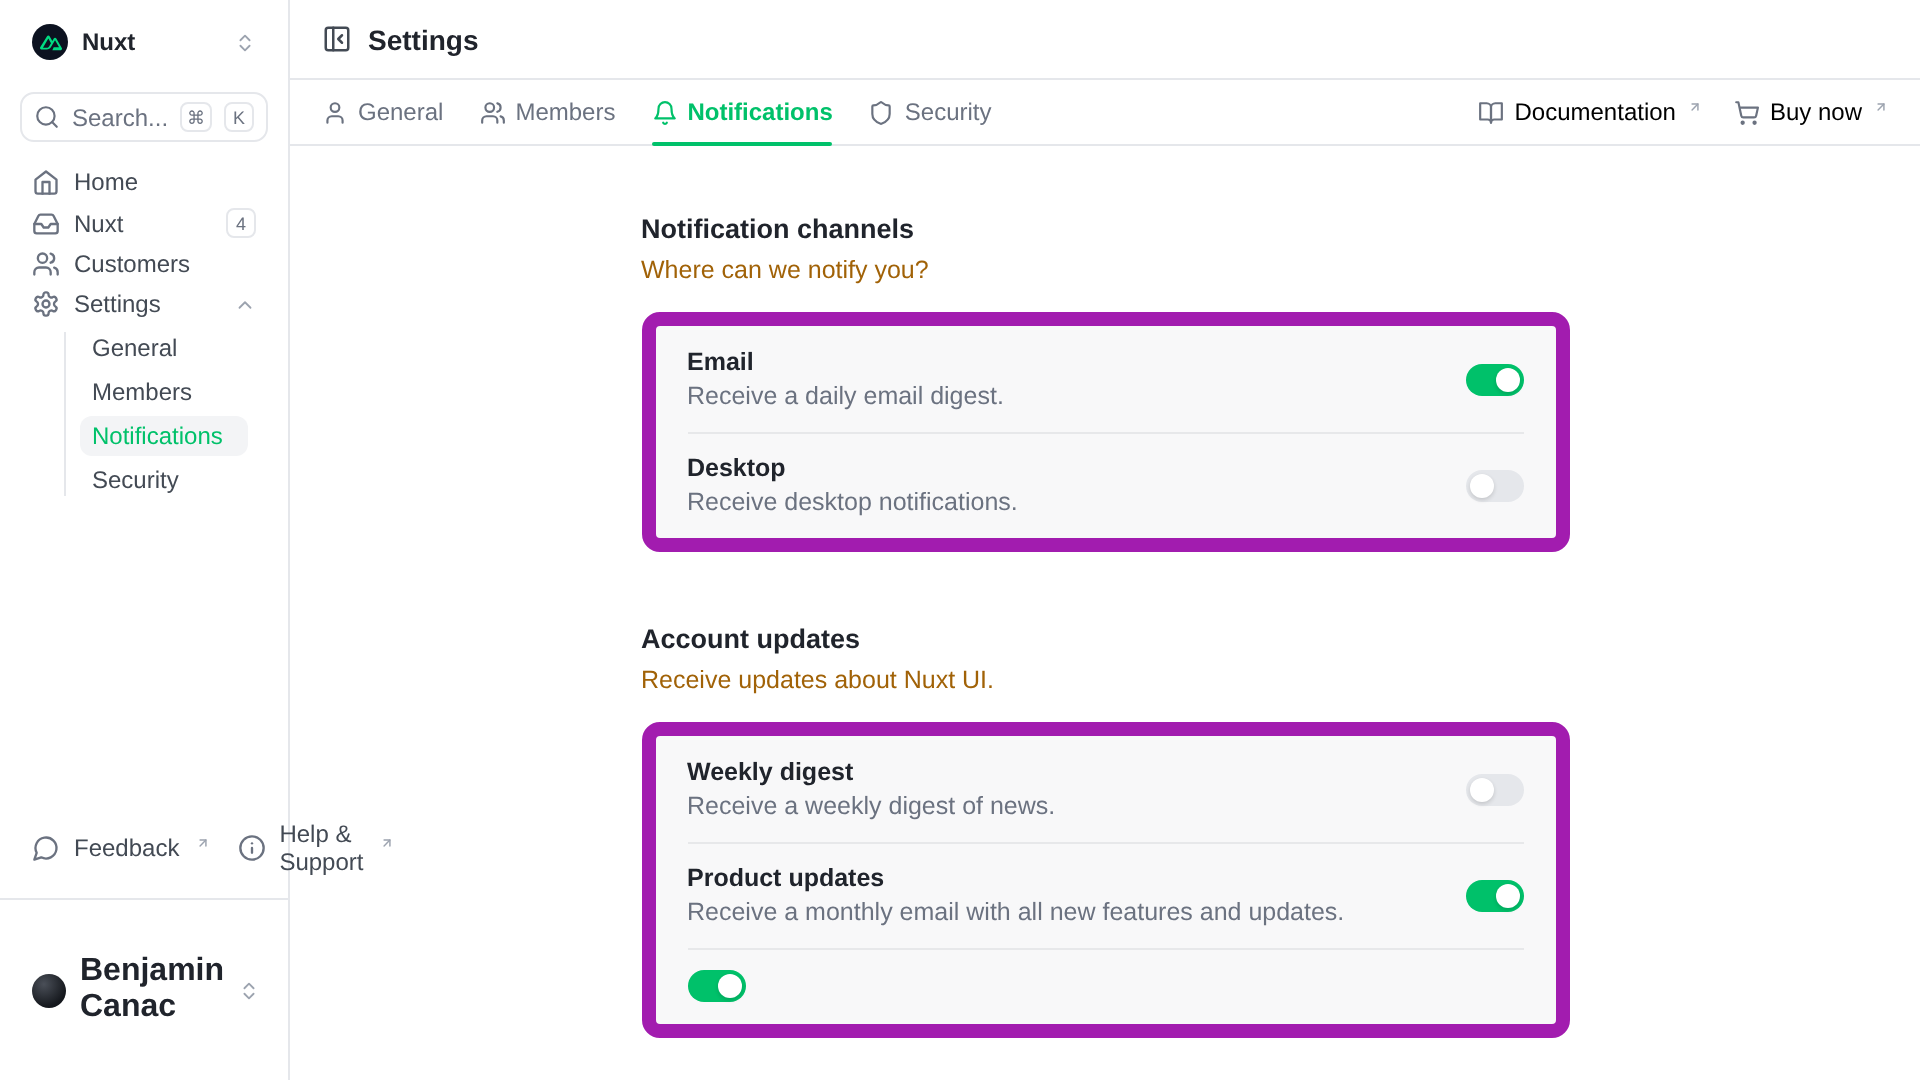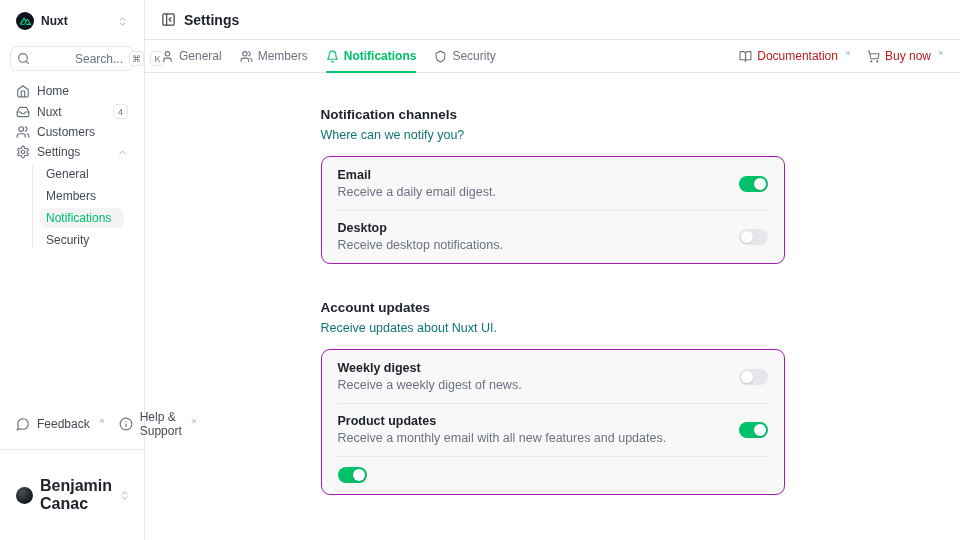--- a/index.html
+++ b/index.html
@@ -12,21 +12,21 @@
     display:flex; flex-direction:column; padding:8px 0 8px; }
   .team-switcher { display:flex; align-items:center; gap:7px; margin:0 10px; padding:4px 6px;
     border-radius:6px; cursor:pointer; }
   .team-logo { width:18px; height:18px; border-radius:50%; background:#0c1220; display:flex;
     align-items:center; justify-content:center; flex-shrink:0; }
   .team-logo svg { width:11px; height:11px; }
   .team-name { font-size:12px; font-weight:700; flex:1; }
   .updown { color:#9ca3af; }
   .search-box { display:flex; align-items:center; gap:6px; margin:12px 10px 10px;
     border:1px solid #e5e7eb; border-radius:7px; padding:4px 6px; height:25px; background:#fff; cursor:text; }
-  .search-box .ph { flex:1; font-size:12px; color:#6b7280;margin-left:39px; }
+  .search-box .ph { flex:1; font-size:12px; color:#6b7280; }
   kbd { font-family:"Liberation Sans",sans-serif; font-size:9px; color:#6b7280; background:#fff;
     border:1px solid #e5e7eb; border-radius:4px; padding:1px 3px; min-width:15px; height:15px;
     display:inline-flex; align-items:center; justify-content:center; }
   .nav { padding:0 10px; display:flex; flex-direction:column; gap:0; }
   .nav-item { display:flex; align-items:center; gap:7px; padding:3px 6px; border-radius:6px;
     font-size:12px; color:#434a54; cursor:pointer; }
   .nav-item .ico { color:#6b7280; display:flex; }
   .nav-item .lbl { flex:1; }
   .badge { font-size:9px; color:#6b7280; border:1px solid #e5e7eb; border-radius:4px;
     min-width:15px; height:15px; display:inline-flex; align-items:center; justify-content:center; background:#fff; }
@@ -52,29 +52,29 @@
   .page-title { font-size:14px; font-weight:700; }
   .tabbar { height:33px; display:flex; align-items:center; padding:0 16px;
     border-bottom:1px solid #e5e7eb; gap:18px; }
   .tab { display:flex; align-items:center; gap:5px; font-size:12px; color:#6b7280;
     height:100%; position:relative; cursor:pointer; }
   .tab.active { color:#00c16a; font-weight:600; }
   .tab.active::after { content:""; position:absolute; left:0; right:0; bottom:-1px; height:2px;
     background:#00c16a; border-radius:2px; }
   .tab .ico { display:flex; }
   .tab-links { margin-left:auto; display:flex; gap:16px; }
-  .tab-link { display:flex; align-items:center; gap:5px; font-size:12px; color:#b91c1c; cursor:pointer; }
+  .tab-link { display:flex; align-items:center; gap:5px; font-size:12px; color:#000000; cursor:pointer; }
   .tab-link .ico { color:#6b7280; display:flex; }
 
   .content { flex:1; overflow:hidden; padding-top:34px; }
   .col { width:464px; margin:0 auto; }
   .section + .section { margin-top:36px; }
   .sec-title { font-size:13.5px; font-weight:700; }
-  .sec-desc { font-size:12.5px; color:#0f766e; margin-top:6px; }
-  .card { margin-top:14px; background:#f8f8f9; border:1px solid #a21caf; border-radius:9px; }
+  .sec-desc { font-size:12.5px; color:#a16207; margin-top:6px; }
+  .card { margin-top:14px; background:#f8f8f9; border:7px solid #a21caf; border-radius:9px; }
   .card-row { position:relative; display:flex; align-items:center; padding:11px 16px; gap:12px; }
   .card-row + .card-row::before { content:""; position:absolute; top:0; left:16px; right:16px;
     height:1px; background:#e7e8ea; }
   .row-text { flex:1; }
   .row-label { font-size:12.5px; font-weight:600; color:#20242c; }
   .row-desc { font-size:12.5px; color:#6b7280; margin-top:3px; }
   .toggle { width:29px; height:16px; border-radius:9px; background:#e5e7eb; position:relative;
     flex-shrink:0; cursor:pointer; transition:background .15s; }
   .toggle::after { content:""; position:absolute; top:2px; left:2px; width:12px; height:12px;
     border-radius:50%; background:#fff; box-shadow:0 1px 2px rgba(0,0,0,.15); }

